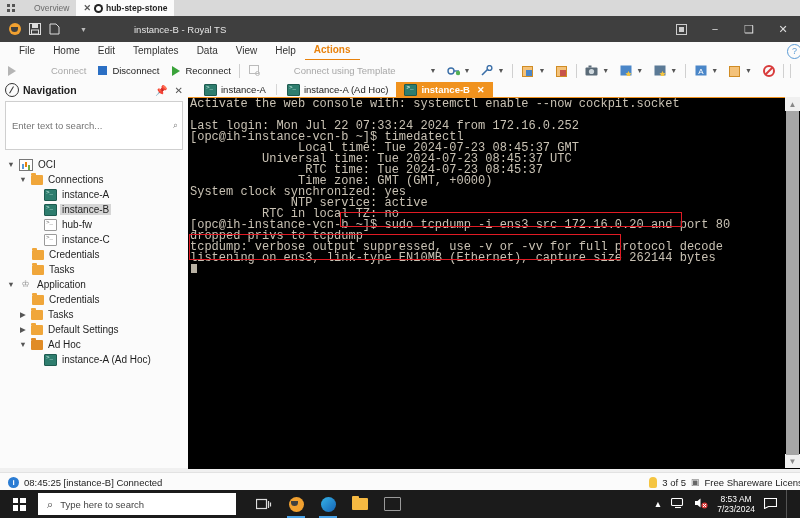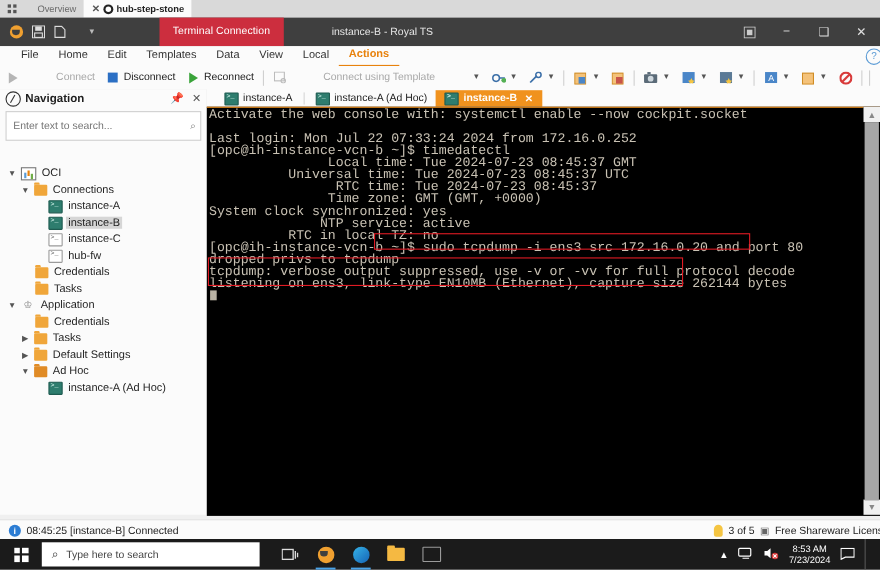--- a/index.html
+++ b/index.html
@@ -82,22 +82,22 @@
   .nav{
     position:absolute;left:0;top:81px;width:188px;height:387px;
     background:#fbfbfb;border-right:1px solid #d6d6d6;
   }
   .nav-header{height:18px;display:flex;align-items:center;padding:0 5px;gap:4px;}
   .nav-title{font-size:10.5px;font-weight:bold;color:#1f1f1f;text-align:right;}
   .nav-hdr-btns{margin-left:auto;display:flex;gap:7px;color:#555;font-size:10px;}
   .compass{width:12px;height:12px;border-radius:50%;border:1.3px solid #333;position:relative;}
   .compass:after{content:"";position:absolute;left:4.5px;top:1.5px;width:1.4px;height:8px;background:#333;transform:rotate(30deg);}
   .nav-search{
-    margin:2px 5px 20px 5px;height:17px;border:1px solid #cfcfcf;background:#fff;
-    display:flex;align-items:center;padding:4px 4px;
+    margin:2px 5px 5px 5px;height:17px;border:1px solid #cfcfcf;background:#fff;
+    display:flex;align-items:center;padding:15px 4px;
   }
   .nav-search input{
     border:0;outline:0;flex:1;font-size:9.5px;color:#9a9a9a;
     font-family:"Liberation Sans", sans-serif;background:transparent;
   }
   .tree{padding:2px 0 0 4px;}
   .tnode{display:flex;align-items:center;height:15px;gap:3px;font-size:10px;color:#1f1f1f;white-space:nowrap;}
   .tnode.sel .tlabel{background:#d6d6d6;}
   .tlabel{padding:0 2px;}
   .chev{width:10px;text-align:center;font-size:7.5px;color:#555;}
@@ -206,21 +206,20 @@
             <rect x="2.5" y="7" width="7" height="4" fill="none" stroke="#ddd"></rect>
           </svg>
       </span>
       <span class="qicon">
         <svg class="svgw" width="11" height="12" viewBox="0 0 11 12">
             <path d="M1 1 h6 l3 3 v7 h-9 z" fill="none" stroke="#ddd"></path>
           </svg>
       </span>
       <span class="qicon" style="margin-left:9px;color:#bbb;font-size:7px;">▼</span>
     </div>
-    <div class="term-badge">Terminal Connection</div>
     <div class="wintitle">instance-B - Royal TS</div>
     <div class="wincontrols">
       <div class="wc">
         <svg width="11" height="11" viewBox="0 0 11 11">
             <rect x="0.5" y="0.5" width="10" height="10" fill="none" stroke="#ccc"></rect>
             <rect x="3" y="3" width="5" height="5" fill="#ccc"></rect>
           </svg>
       </div>
       <div class="wc">−</div>
       <div class="wc">❑</div>
@@ -228,21 +227,21 @@
     </div>
   </div>
 
   <div class="menubar">
     <div class="menuitem">File</div>
     <div class="menuitem">Home</div>
     <div class="menuitem">Edit</div>
     <div class="menuitem">Templates</div>
     <div class="menuitem">Data</div>
     <div class="menuitem">View</div>
-    <div class="menuitem">Local</div>
+    <div class="menuitem">Help</div>
     <div class="menuitem active">Actions</div>
     <div class="help-circle">?</div>
   </div>
 
   <div class="toolbar">
     <div class="tb-item disabled">
       <span class="icobox">
           <span class="tri grey"></span>
         </span>
       <span>Connect</span>
@@ -400,26 +399,26 @@
         <span class="tlabel">instance-A</span>
       </div>
 
       <div class="tnode sel" style="padding-left:40px;">
         <span class="conn-ico"></span>
         <span class="tlabel">instance-B</span>
       </div>
 
       <div class="tnode" style="padding-left:40px;">
         <span class="conn-ico plain"></span>
-        <span class="tlabel">instance-C</span>
+        <span class="tlabel">hub-fw</span>
       </div>
 
       <div class="tnode" style="padding-left:40px;">
         <span class="conn-ico plain"></span>
-        <span class="tlabel">hub-fw</span>
+        <span class="tlabel">instance-C</span>
       </div>
 
       <div class="tnode" style="padding-left:28px;">
         <span class="folder"></span>
         <span class="tlabel">Credentials</span>
       </div>
 
       <div class="tnode" style="padding-left:28px;">
         <span class="folder"></span>
         <span class="tlabel">Tasks</span>

